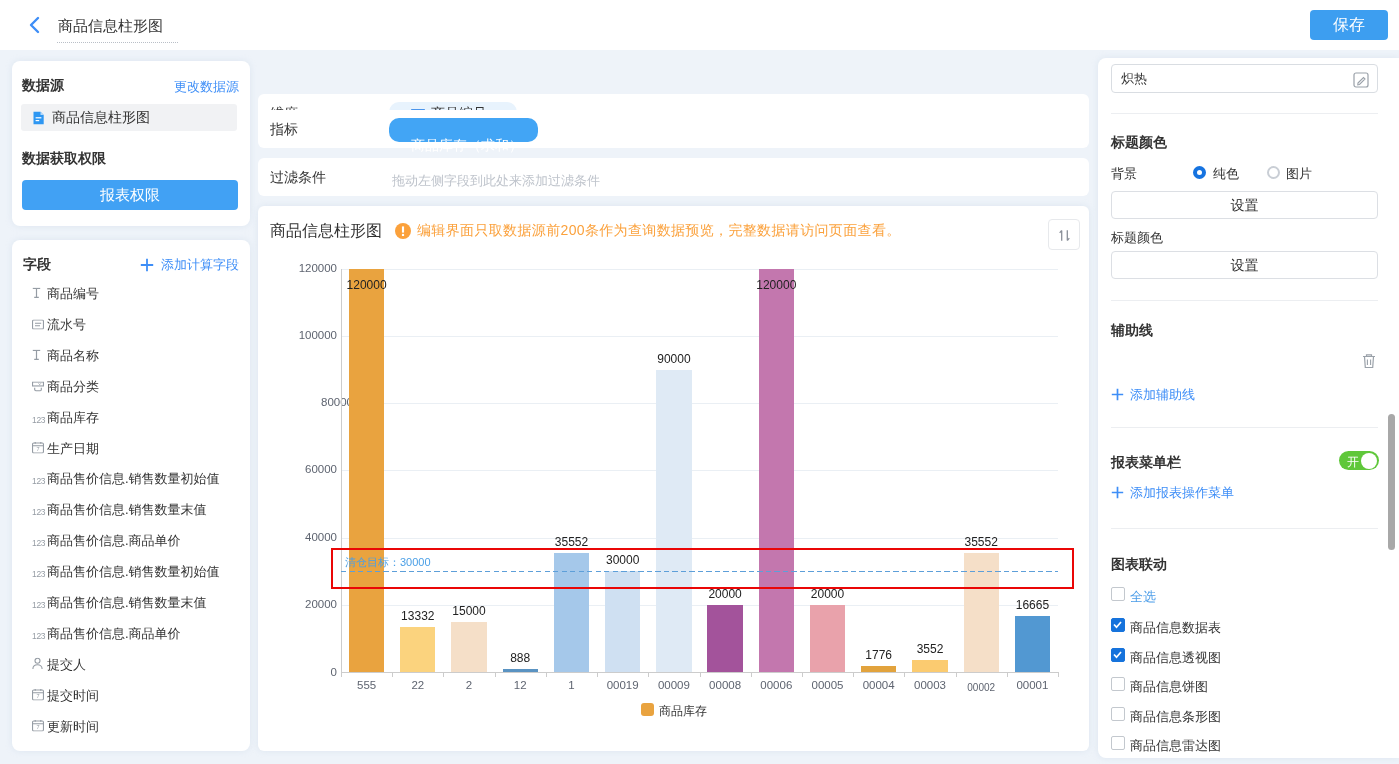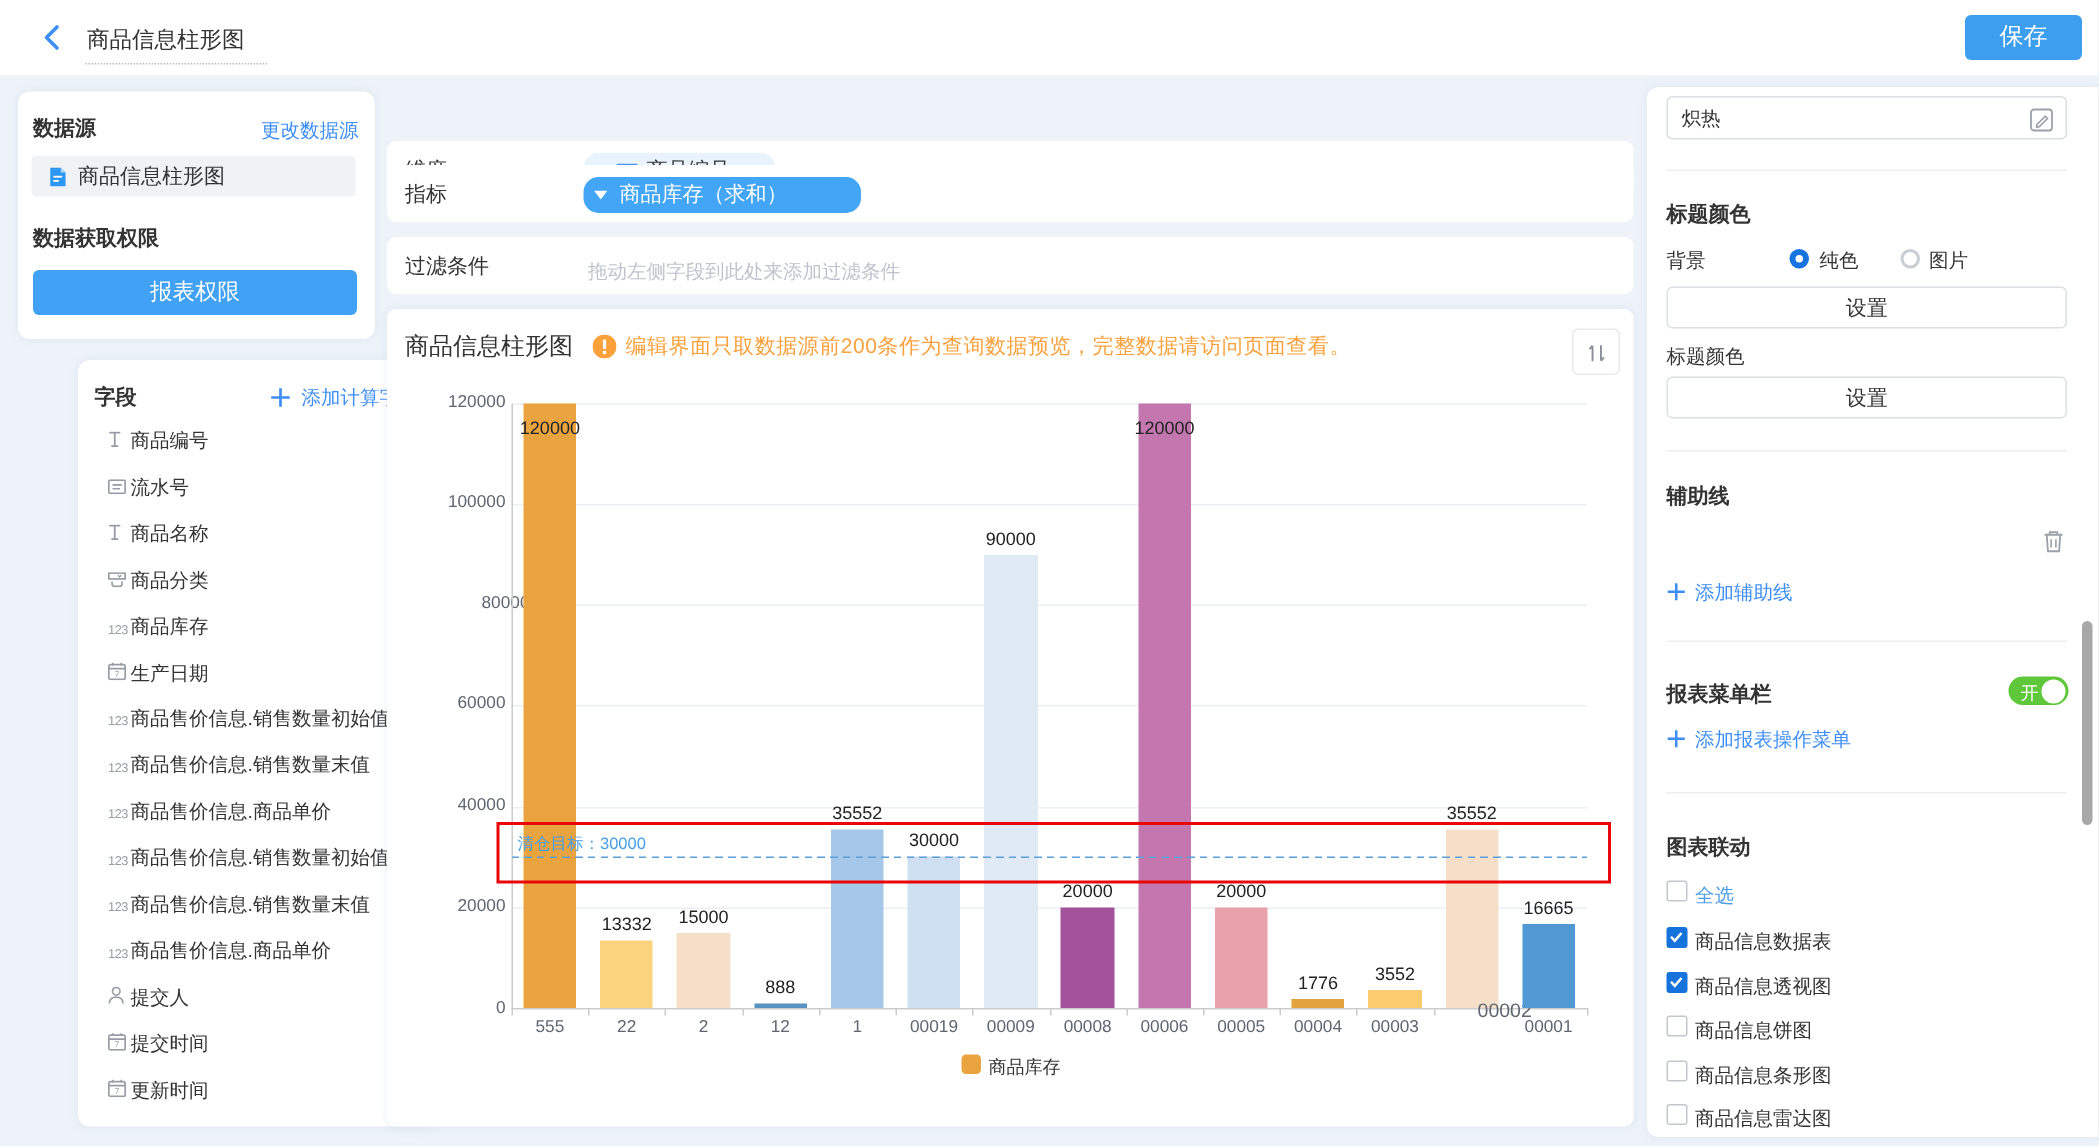--- a/index.html
+++ b/index.html
@@ -10,21 +10,21 @@
 .bold { font-weight:bold; }
 .blue { color:#3e8ef7;text-align:right; }
 
 #hdr { position:absolute; left:0; top:0; width:1399px; height:50px; background:#fff; }
 #back { position:absolute; left:27px; top:15px; width:16px; height:20px; }
 #title { position:absolute; left:58px; top:17px; font-size:15px; color:#333; }
 #title-dash { position:absolute; left:57px; top:42px; width:121px; border-top:1px dotted #b9bfc7; }
 #savebtn { position:absolute; left:1310px; top:10px; width:78px; height:30px; background:#3d9ef0; border-radius:4px; color:#fff; font-size:16px; text-align:center; line-height:30px; }
 
 #lc1 { left:12px; top:61px; width:238px; height:165px; }
-#lc2 { left:12px; top:240px; width:238px; height:511px;margin-left:40px; }
+#lc2 { left:12px; top:240px; width:238px; height:511px; }
 .fieldrow { position:absolute; left:0; width:238px; height:30px; font-size:13px; color:#333; }
 .fieldrow .fi { position:absolute; left:20px; top:50%; transform:translateY(-50%); color:#9aa1a9; }
 .fieldrow .ft { position:absolute; left:35px; top:50%; transform:translateY(-50%); white-space:nowrap; }
 
 .midrow { position:absolute; left:258px; width:831px; height:38px; background:#fff; border-radius:6px; }
 .midlabel { position:absolute; left:12px; top:11px; font-size:14px; color:#333; }
 
 #rc { left:1098px; top:58px; width:301px; height:700px; border-radius:8px 0 0 8px; }
 .rdiv { position:absolute; left:13px; width:267px; border-top:1px solid #eceef1; }
 .rbtn { position:absolute; left:13px; width:267px; height:28px; border:1px solid #dcdfe4; border-radius:4px; font-size:14px; color:#333; text-align:center; line-height:26px; }
@@ -165,21 +165,21 @@
     <svg width="14" height="10" viewBox="0 0 14 10">
         <rect x="0" y="0" width="14" height="1.7" rx="0.8" fill="#4a95ec"></rect>
         <rect x="0" y="4" width="11" height="1.7" rx="0.8" fill="#7fb5f0"></rect>
         <rect x="0" y="8" width="7.5" height="1.7" rx="0.8" fill="#4a95ec"></rect>
       </svg>
     <span style="font-size:14px;color:#333;">商品编号</span>
   </div>
 </div>
 <div class="midrow" style="top:110px;">
   <div class="midlabel">指标</div>
-  <div class="abs" style="left:131px;top:7.5px;width:185px;height:24px;background:#42a5f5;border-radius:10px;padding:0 0 0 7px;display:flex;align-items:center;gap:8px;">
+  <div class="abs" style="left:131px;top:7.5px;width:149px;height:24px;background:#42a5f5;border-radius:10px;padding:0 0 0 7px;display:flex;align-items:center;gap:19px;flex-direction:column;">
     <svg width="9" height="6" viewBox="0 0 9 6">
         <path d="M0 0 h9 l-4.5 6 z" fill="#fff"></path>
       </svg>
     <span style="font-size:14px;color:#fff;">商品库存（求和）</span>
   </div>
 </div>
 <div class="midrow" style="top:158px;">
   <div class="midlabel">过滤条件</div>
   <div class="abs" style="left:134px;top:14px;font-size:13px;color:#bfc4cc;">拖动左侧字段到此处来添加过滤条件</div>
 </div>
@@ -266,21 +266,21 @@
       <div class="abs" style="left:529.5px;top:380.8px;width:80px;text-align:center;font-size:12px;color:#222;">20000</div>
       <div class="abs" style="left:529.5px;top:472.5px;width:80px;text-align:center;font-size:11.5px;color:#5e6470;">00005</div>
       <div class="abs" style="left:603.0px;top:460.0px;width:35.4px;height:6.0px;background:#e2a33d;"></div>
       <div class="abs" style="left:580.7px;top:442.0px;width:80px;text-align:center;font-size:12px;color:#222;">1776</div>
       <div class="abs" style="left:580.7px;top:472.5px;width:80px;text-align:center;font-size:11.5px;color:#5e6470;">00004</div>
       <div class="abs" style="left:654.3px;top:454.1px;width:35.4px;height:11.9px;background:#fbcb70;"></div>
       <div class="abs" style="left:632.0px;top:436.1px;width:80px;text-align:center;font-size:12px;color:#222;">3552</div>
       <div class="abs" style="left:632.0px;top:472.5px;width:80px;text-align:center;font-size:11.5px;color:#5e6470;">00003</div>
       <div class="abs" style="left:705.5px;top:346.5px;width:35.4px;height:119.5px;background:#f5dfc8;"></div>
       <div class="abs" style="left:683.2px;top:328.5px;width:80px;text-align:center;font-size:12px;color:#222;">35552</div>
-      <div class="abs" style="left:683.2px;top:460px;width:80px;text-align:right;font-size:13px;color:#5e6470;">00002</div>
+      <div class="abs" style="left:683.2px;top:476px;width:80px;text-align:center;font-size:10px;color:#5e6470;">00002</div>
       <div class="abs" style="left:756.7px;top:410.0px;width:35.4px;height:56.0px;background:#5298d2;"></div>
       <div class="abs" style="left:734.4px;top:392.0px;width:80px;text-align:center;font-size:12px;color:#222;">16665</div>
       <div class="abs" style="left:734.4px;top:472.5px;width:80px;text-align:center;font-size:11.5px;color:#5e6470;">00001</div>
       <div class="abs" style="left:83px;top:365.2px;width:717px;height:1.3px;background:repeating-linear-gradient(90deg,#5d9fd9 0 5px,transparent 5px 8.5px);"></div>
       <div class="abs" style="left:87px;top:349.2px;font-size:11px;color:#4a9fe6;">清仓目标：30000</div>
       <div class="abs" style="left:73px;top:342px;width:743px;height:41px;border:2.5px solid #ea0606;"></div>
     </div>
   </div>
 
 <div id="rc" class="abs card">

